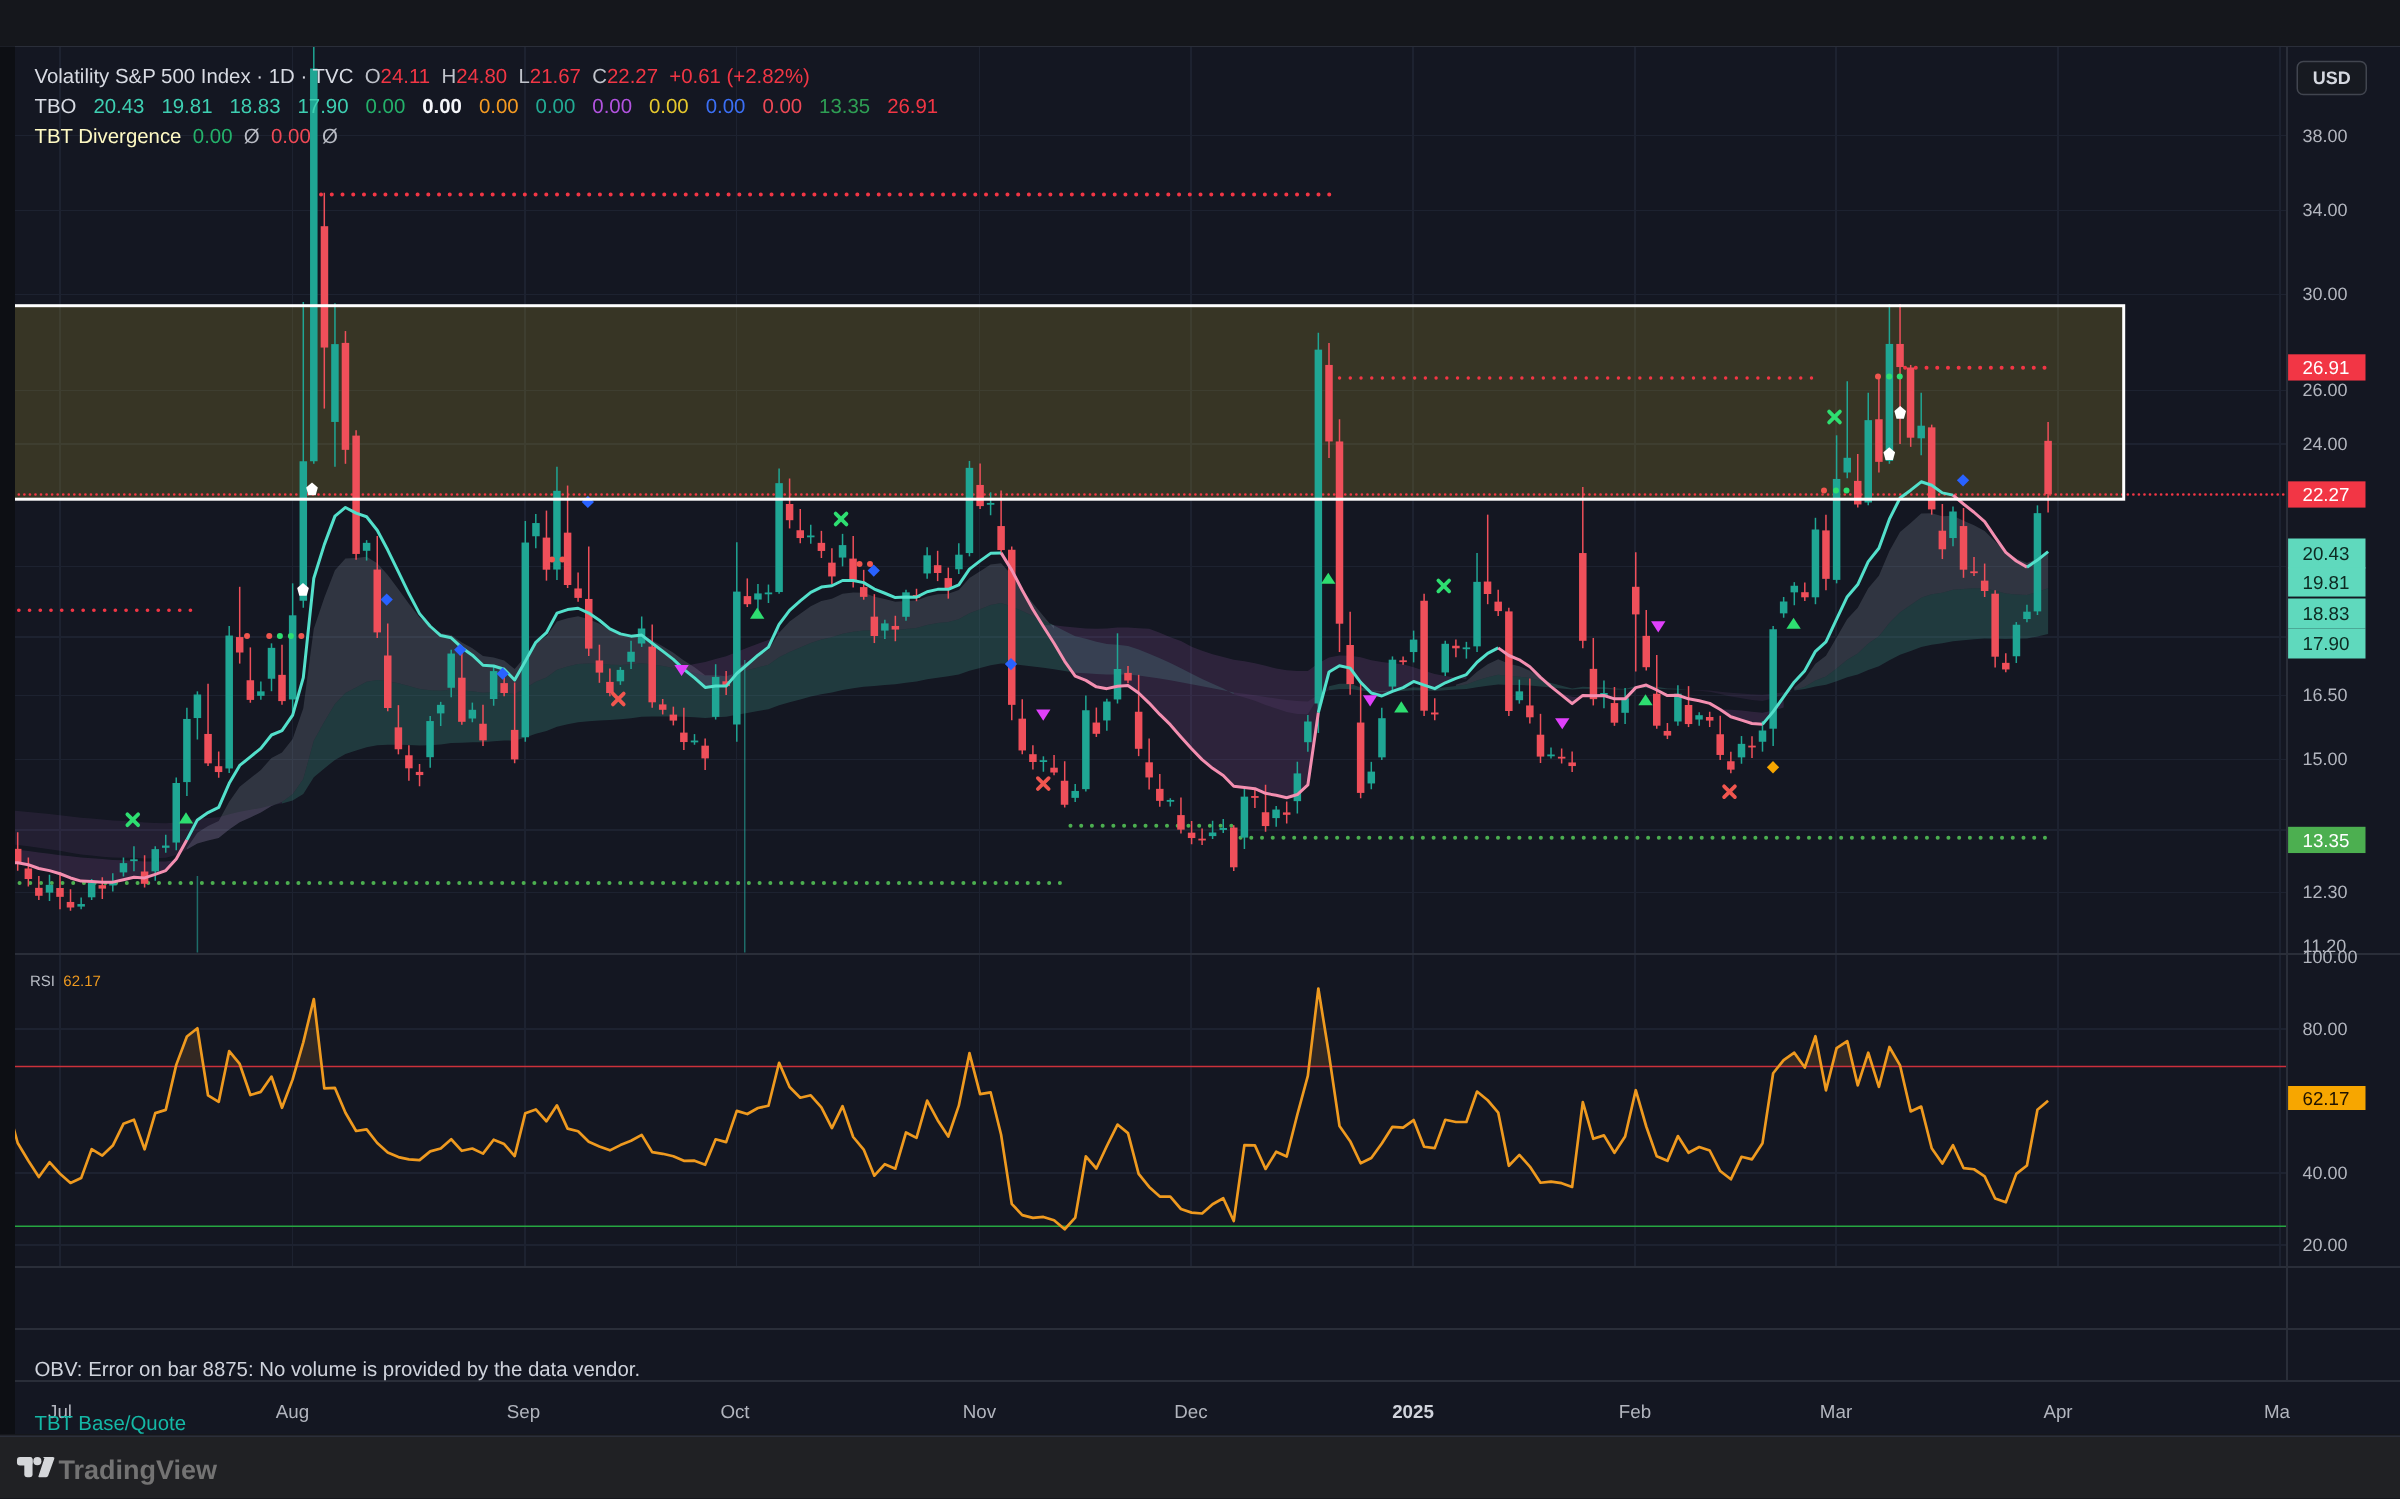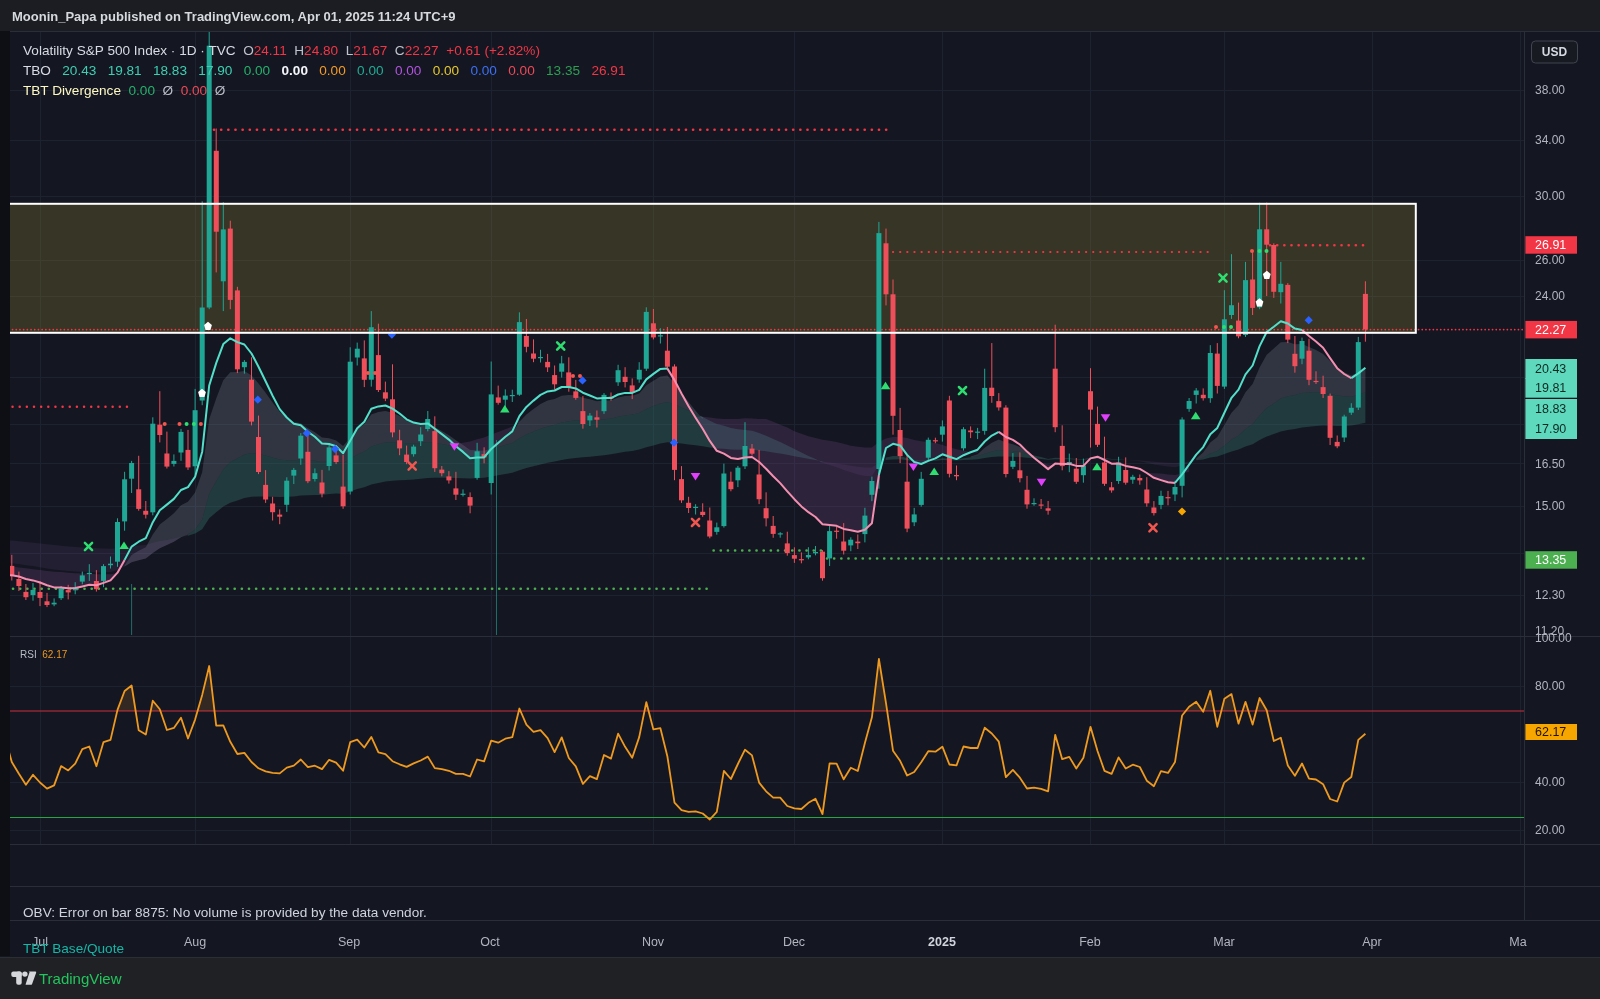--- a/index.html
+++ b/index.html
@@ -4,21 +4,21 @@
 html,body{width:1600px;height:999px;overflow:hidden;background:#15171c;font-family:"Liberation Sans",sans-serif}
 #page{position:relative;width:1600px;height:999px}
 #topbar{position:absolute;left:0;top:0;width:1600px;height:31px;background:#1b1d22}
 #topbar span{position:absolute;left:12px;top:9px;font-size:13px;font-weight:bold;color:#d6d9de;letter-spacing:0}
 #chartbg{position:absolute;left:0;top:31px;width:1600px;height:925px;background:#141722}
 #leftstrip{position:absolute;left:0;top:31px;width:10px;height:925px;background:#0d0f14}
 #svgwrap{position:absolute;left:0;top:0}
 .leg{position:absolute;font-size:13.6px;color:#cfd3dc;white-space:pre}
 #toolbar{position:absolute;left:0;top:957px;width:1600px;height:42px;background:#202124;border-top:1px solid #2a2e39}
 #tvlogo{position:absolute;left:11px;top:966px;width:220px;height:22px;color:#dde0e6}
-#tvlogo .txt{position:absolute;left:28px;top:4px;font-size:15px;font-weight:normal;color:#22c55e}
+#tvlogo .txt{position:absolute;left:28px;top:4px;font-size:18px;font-weight:bold;color:#737373}
 </style></head><body>
 <div id="page">
 <div id="chartbg"></div>
 <div id="svgwrap"><svg width="1600" height="999" viewBox="0 0 1600 999">
         <defs>
           <clipPath id="mainclip">
             <rect x="10" y="31" width="1514" height="604.5"></rect>
           </clipPath>
           <clipPath id="rsiclip">
             <rect x="10" y="637" width="1514" height="207"></rect>
@@ -596,23 +596,20 @@
         <text x="490" y="945.5" fill="#b2b5be" font-size="12.5" text-anchor="middle" font-weight="normal" font-family="Liberation Sans, sans-serif">Oct</text>
         <text x="653" y="945.5" fill="#b2b5be" font-size="12.5" text-anchor="middle" font-weight="normal" font-family="Liberation Sans, sans-serif">Nov</text>
         <text x="794" y="945.5" fill="#b2b5be" font-size="12.5" text-anchor="middle" font-weight="normal" font-family="Liberation Sans, sans-serif">Dec</text>
         <text x="942" y="945.5" fill="#d1d4dc" font-size="12.5" text-anchor="middle" font-weight="bold" font-family="Liberation Sans, sans-serif">2025</text>
         <text x="1090" y="945.5" fill="#b2b5be" font-size="12.5" text-anchor="middle" font-weight="normal" font-family="Liberation Sans, sans-serif">Feb</text>
         <text x="1224" y="945.5" fill="#b2b5be" font-size="12.5" text-anchor="middle" font-weight="normal" font-family="Liberation Sans, sans-serif">Mar</text>
         <text x="1372" y="945.5" fill="#b2b5be" font-size="12.5" text-anchor="middle" font-weight="normal" font-family="Liberation Sans, sans-serif">Apr</text>
         <text x="1518" y="945.5" fill="#b2b5be" font-size="12.5" text-anchor="middle" font-weight="normal" font-family="Liberation Sans, sans-serif">Ma</text>
       </svg></div>
 <div id="leftstrip"></div>
-<div id="topbar">
-      <span>Moonin_Papa published on TradingView.com, Apr 01, 2025 11:24 UTC+9</span>
-    </div>
 <div class="leg" style="left:23px;top:43px"><span style="color:#d8dbe3">Volatility S&amp;P 500 Index · 1D · TVC&nbsp;&nbsp;</span><span style="color:#c0c3cb">O</span><span style="color:#f23645">24.11&nbsp;&nbsp;</span><span style="color:#c0c3cb">H</span><span style="color:#f23645">24.80&nbsp;&nbsp;</span><span style="color:#c0c3cb">L</span><span style="color:#f23645">21.67&nbsp;&nbsp;</span><span style="color:#c0c3cb">C</span><span style="color:#f23645">22.27&nbsp;&nbsp;+0.61 (+2.82%)</span></div>
 <div class="leg" style="left:23px;top:63px"><span style="color:#d8dbe3">TBO&nbsp;&nbsp;&nbsp;</span><span style="color:#3ecfb2">20.43&nbsp;&nbsp;&nbsp;19.81&nbsp;&nbsp;&nbsp;18.83&nbsp;&nbsp;&nbsp;17.90&nbsp;&nbsp;&nbsp;</span><span style="color:#24b26b">0.00&nbsp;&nbsp;&nbsp;</span><span style="color:#f4f5f9;font-weight:bold">0.00&nbsp;&nbsp;&nbsp;</span><span style="color:#f59b22">0.00&nbsp;&nbsp;&nbsp;</span><span style="color:#22ab94">0.00&nbsp;&nbsp;&nbsp;</span><span style="color:#b353e0">0.00&nbsp;&nbsp;&nbsp;</span><span style="color:#e6c82d">0.00&nbsp;&nbsp;&nbsp;</span><span style="color:#3b6ff5">0.00&nbsp;&nbsp;&nbsp;</span><span style="color:#ef4956">0.00&nbsp;&nbsp;&nbsp;</span><span style="color:#2e9e54">13.35&nbsp;&nbsp;&nbsp;</span><span style="color:#f23645">26.91</span></div>
 <div class="leg" style="left:23px;top:83px"><span style="color:#fef9c3">TBT Divergence&nbsp;&nbsp;</span><span style="color:#24b26b">0.00&nbsp;&nbsp;</span><span style="color:#b9bcc5">Ø&nbsp;&nbsp;</span><span style="color:#ef4956">0.00&nbsp;&nbsp;</span><span style="color:#b9bcc5">Ø</span></div>
 <div class="leg" style="left:20px;top:649px;font-size:10px"><span style="color:#b8bcc4">RSI&nbsp;&nbsp;</span><span style="color:#ef9a1f">62.17</span></div>
 <div class="leg" style="left:23px;top:905px;color:#cfd3dc">OBV: Error on bar 8875: No volume is provided by the data vendor.</div>
 <div class="leg" style="left:23px;top:941px;color:#14b8a6">TBT Base/Quote</div>
 <div id="toolbar"></div>
 <div id="tvlogo">
       <svg width="26" height="16" viewBox="0 0 26 16" style="position:absolute;left:0;top:5px">
         <g fill="#d5d7da">

